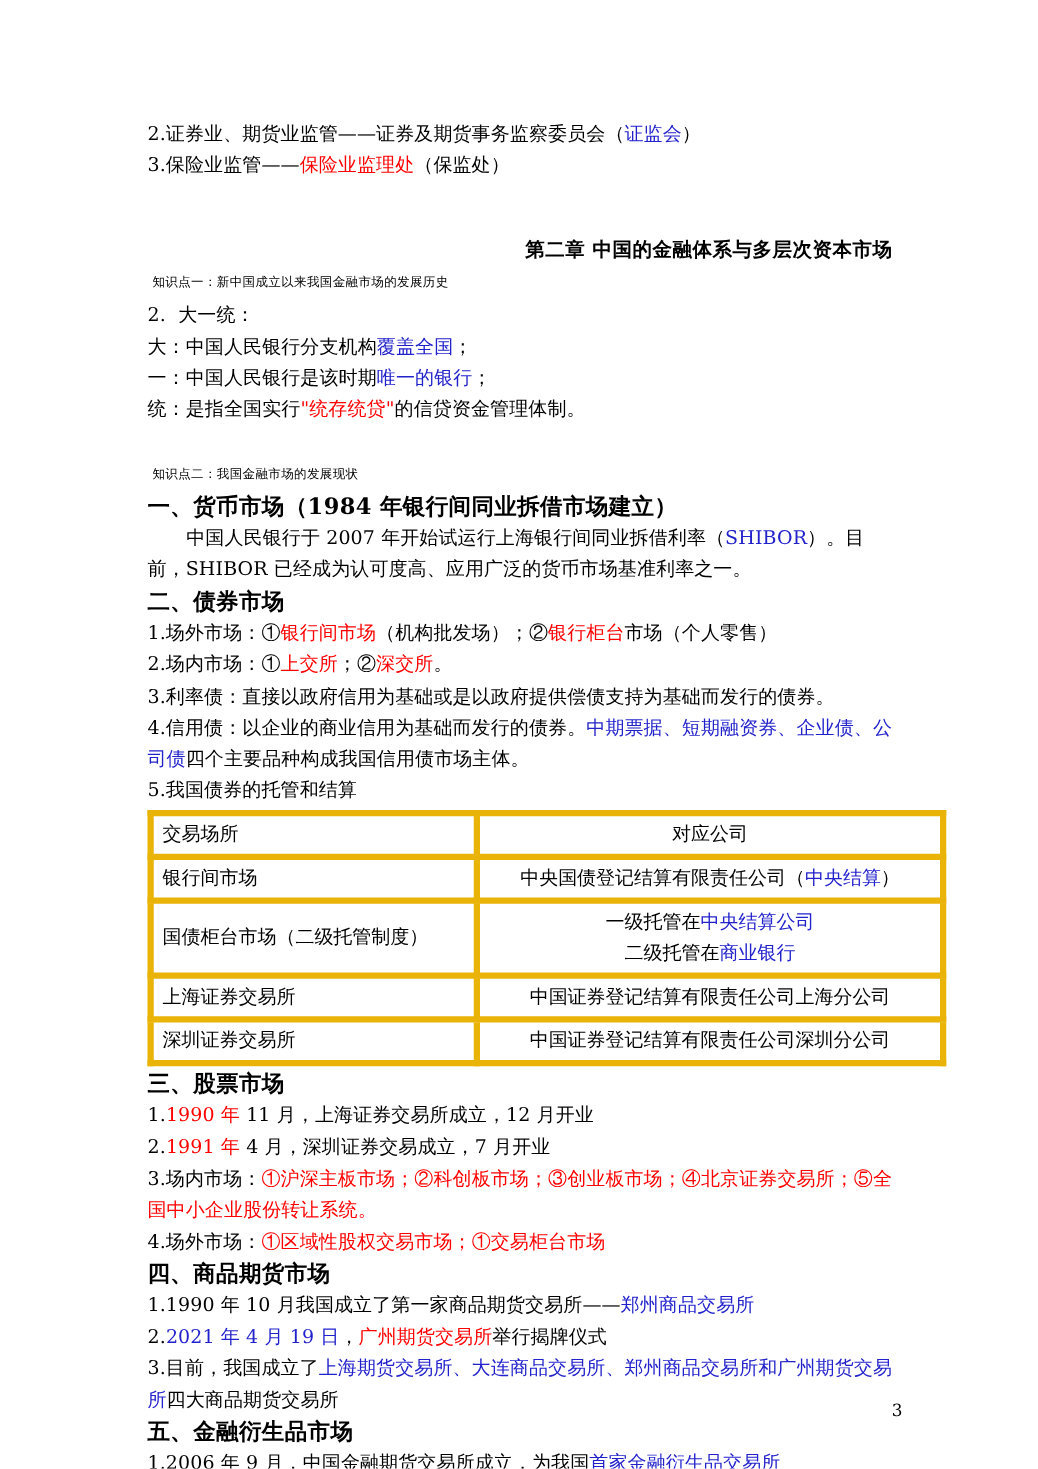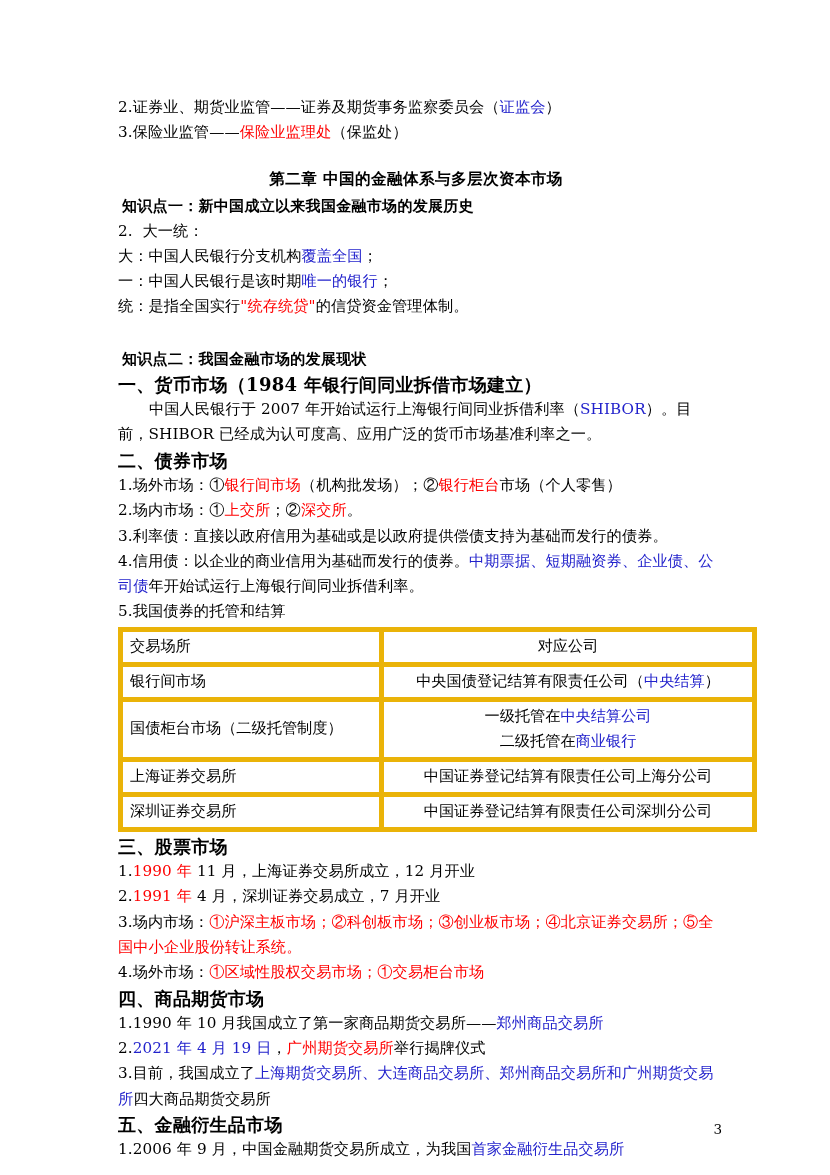--- a/index.html
+++ b/index.html
@@ -25,30 +25,30 @@
   }
   
   .line {
     font-size: 15.2px;
     line-height: 25.3px;
     letter-spacing: 0.1px;
     white-space: pre-wrap;
     word-break: break-all;
   }
   .chapter-title {
-    text-align: center;
+    text-align: right;
     font-weight: bold;
     font-size: 15.6px;
     line-height: 28px;
-    margin-top: 19px;
+    margin-top: 40px;
     letter-spacing: 0.4px;
   }
   .kp-heading {
-    font-weight: bold;
-    font-size: 15px;
+    font-weight: normal;
+    font-size: 10px;
     line-height: 26px;
     padding-left: 4px;
     letter-spacing: 0.3px;
   }
   .sec-heading {
     font-weight: bold;
     font-size: 18px;
     line-height: 25.3px;
     letter-spacing: 0.3px;
   }
@@ -108,21 +108,21 @@
     <div class="spacer-lg"></div>
 
     <div class="kp-heading">知识点二：我国金融市场的发展现状</div>
     <div id="kp2-sections">
         <div class="sec-heading">一、货币市场（1984 年银行间同业拆借市场建立）</div>
         <div class="line indent2"><span class="">中国人民银行于 2007 年开始试运行上海银行间同业拆借利率（</span><span class="blue">SHIBOR</span><span class="">）。目前，SHIBOR 已经成为认可度高、应用广泛的货币市场基准利率之一。</span></div>
         <div class="sec-heading">二、债券市场</div>
         <div class="line"><span class="">1.场外市场：①</span><span class="red">银行间市场</span><span class="">（机构批发场）；②</span><span class="red">银行柜台</span><span class="">市场（个人零售）</span></div>
         <div class="line"><span class="">2.场内市场：①</span><span class="red">上交所</span><span class="">；②</span><span class="red">深交所</span><span class="">。</span></div>
         <div class="line"><span class="">3.利率债：直接以政府信用为基础或是以政府提供偿债支持为基础而发行的债券。</span></div>
-        <div class="line"><span class="">4.信用债：以企业的商业信用为基础而发行的债券。</span><span class="blue">中期票据、短期融资券、企业债、公司债</span><span class="">年开始试运行上海银行间同业拆借利率。</span></div>
+        <div class="line"><span class="">4.信用债：以企业的商业信用为基础而发行的债券。</span><span class="blue">中期票据、短期融资券、企业债、公司债</span><span class="">四个主要品种构成我国信用债市场主体。</span></div>
         <div class="line"><span class="">5.我国债券的托管和结算</span></div>
       </div>
 
     <table class="tbl">
       <tbody id="tbl-body">
           <tr>
             <td class="c1">交易场所</td>
             <td class="c2">对应公司</td>
           </tr>
           <tr>

